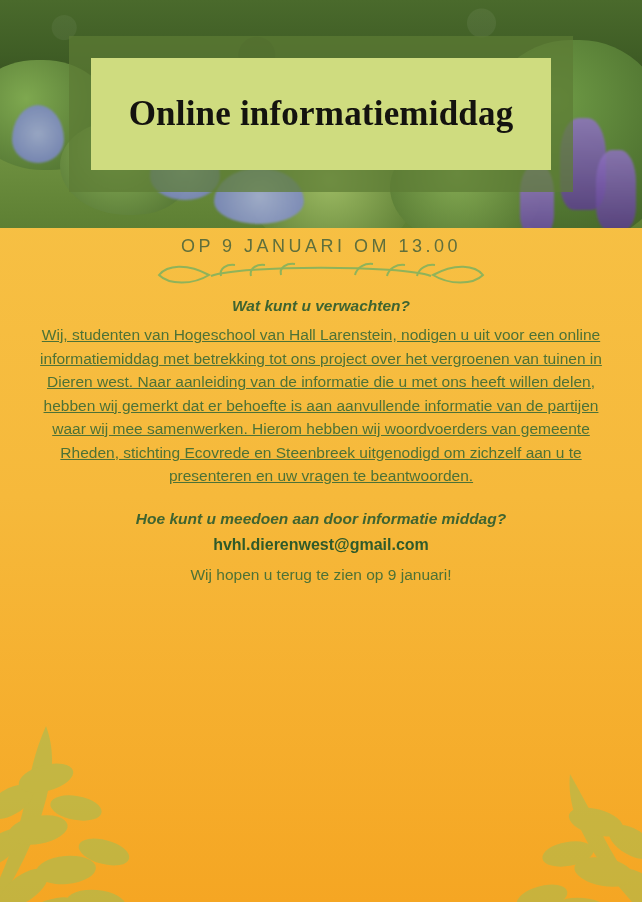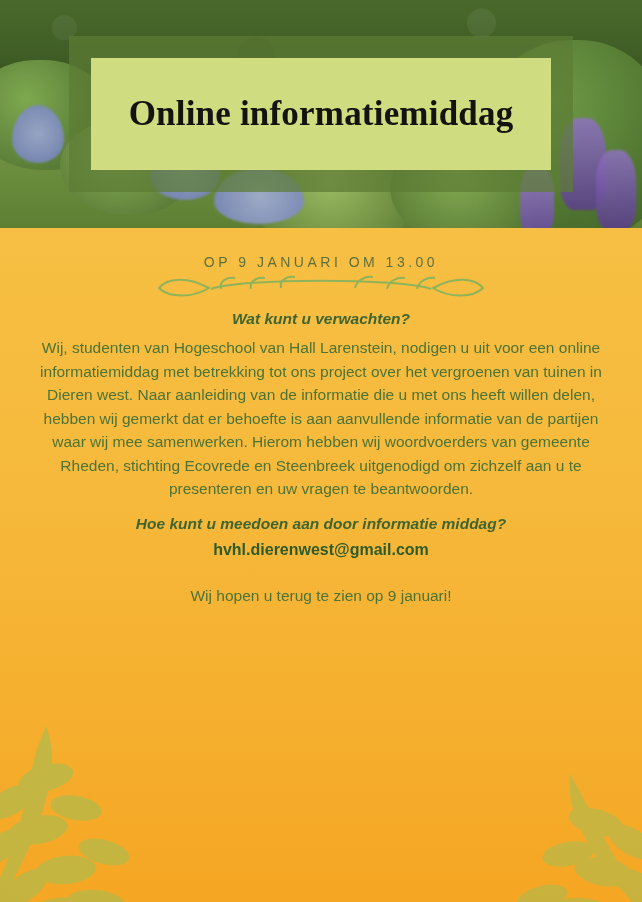--- a/index.html
+++ b/index.html
@@ -146,58 +146,59 @@
   }
   .invite {
     font-family: "DejaVu Serif", "Liberation Serif", serif;
     font-style: italic;
     font-size: 30px;
     color: #3e6230;
     margin: 6px 0 2px;
     letter-spacing: .3px;
   }
   .datetime {
-    font-size: 14px;
+    font-size: 18px;
     letter-spacing: 3.5px;
     color: #5f6f3c;
-    margin: 18px 0 0;
+    margin: 0 0 0;
   }
   .divider {
     position: relative;
     height: 34px;
     margin: 2px 0 4px;
   }
   .divider svg { display: block; margin: 0 auto; }
 
   .heading {
     font-size: 15.5px;
     font-weight: bold;
     color: #3f6430;
     margin: 4px 0 8px;
     font-style: italic;
   }
   .para {
     font-size: 15.5px;
     line-height: 23.5px;
     color: #4d7236;
-    margin: 0 auto;
+    margin: 8px auto;
     width: 566px;
+    text-decoration: underline;
   }
   .para.tight { margin-top: 0; }
   .spacer-sm { height: 10px; }
   .email {
     font-size: 16px;
     font-weight: bold;
     color: #2f5a2a;
     margin: 2px 0 2px;
   }
   .closing {
     font-size: 15.5px;
     color: #4d7236;
-    margin-top: 28px;
+    margin-top: 12px;
     text-align: center;
   }
 </style>
 </head>
 <body>
 
 <div class="poster">
 
   <div class="photo">
     <div class="hedge"></div>

